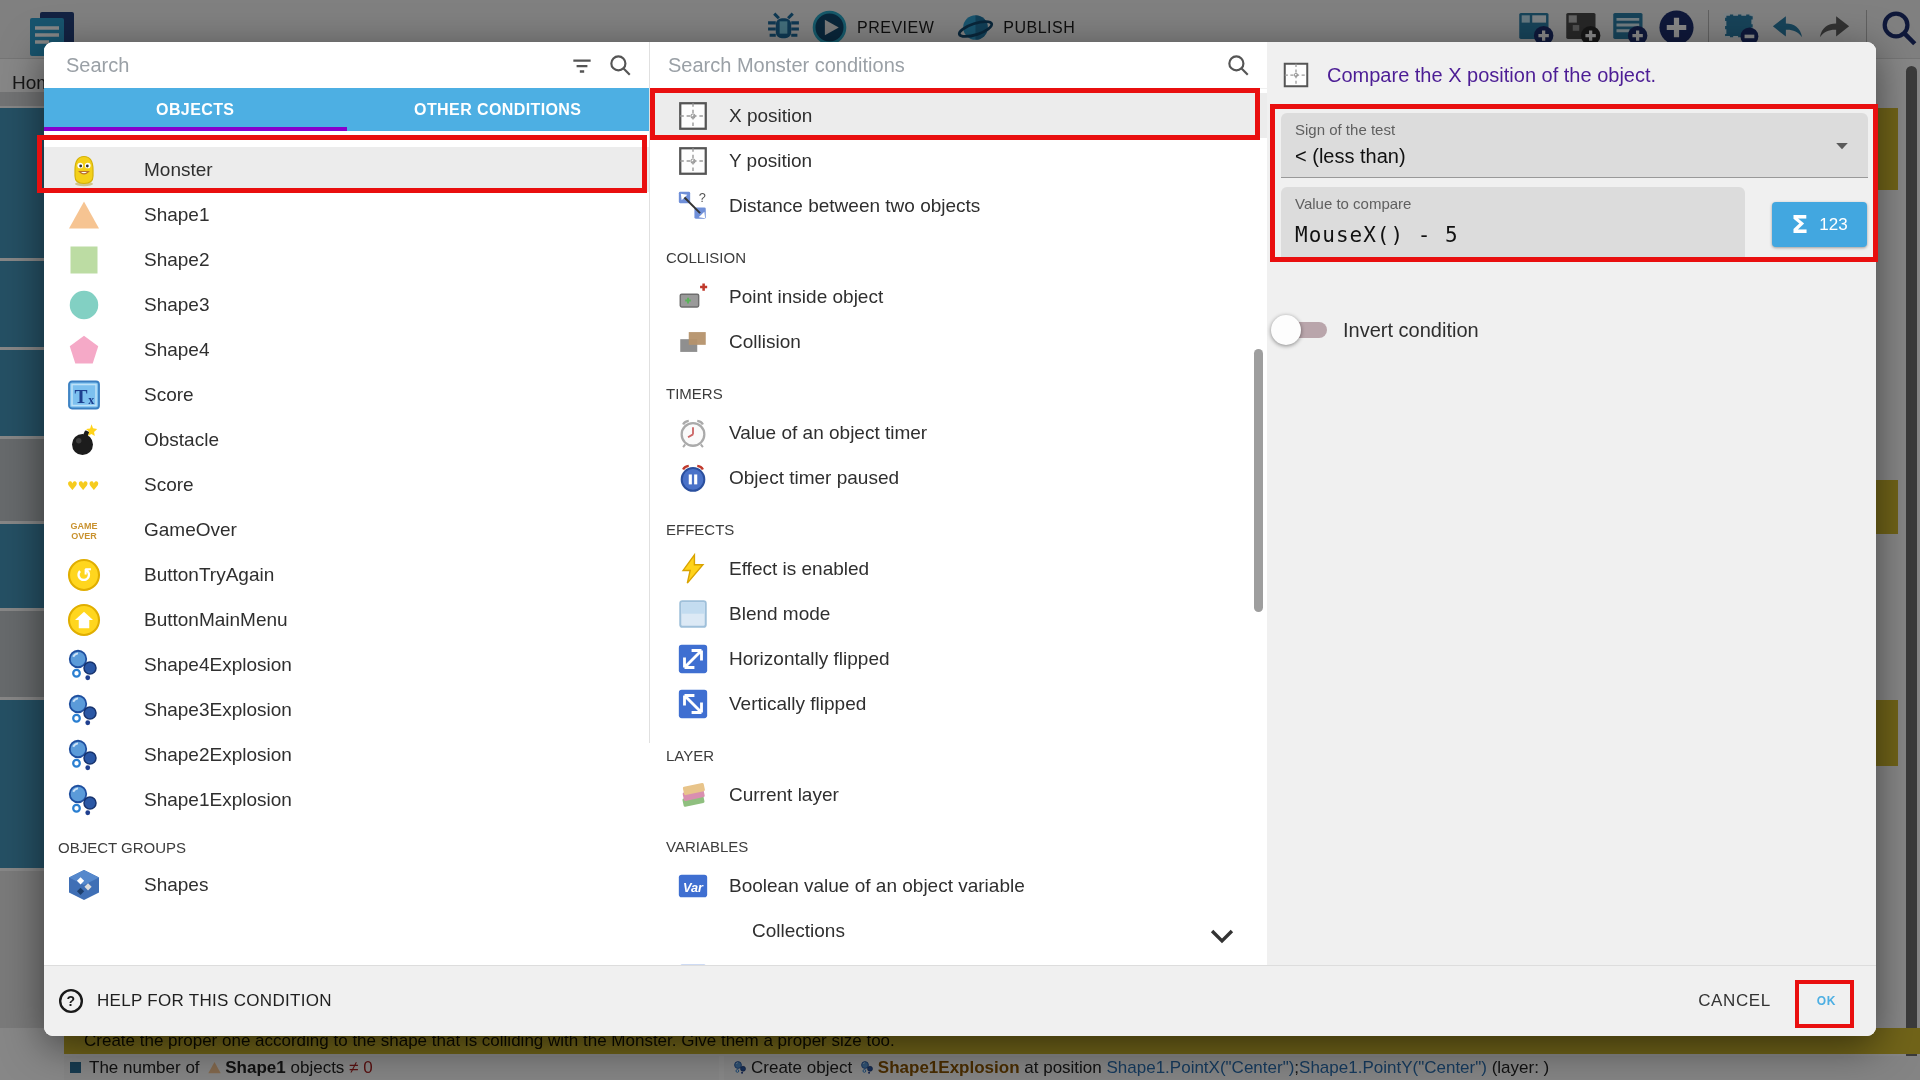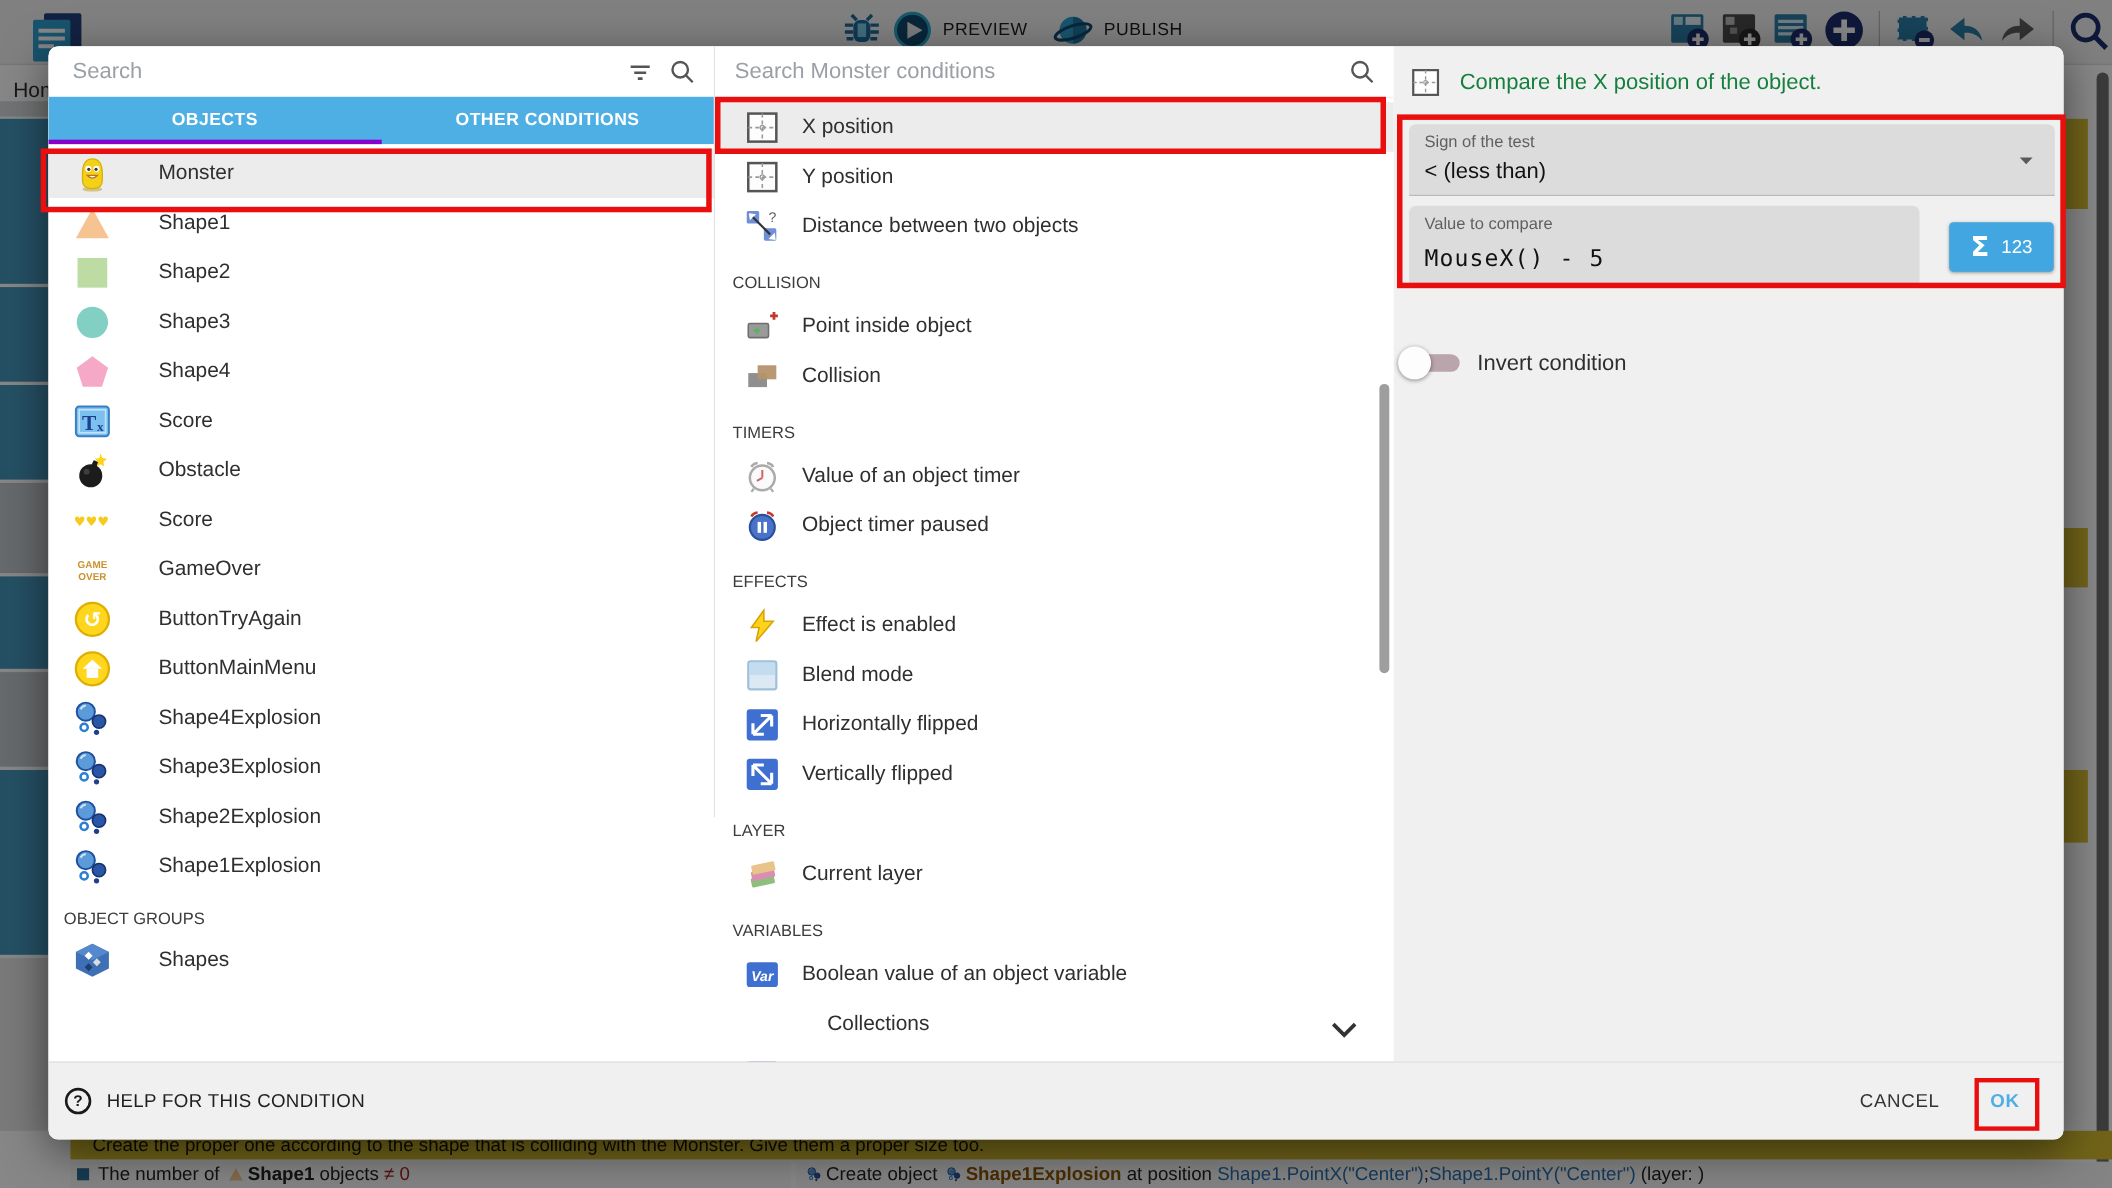--- a/index.html
+++ b/index.html
@@ -41,37 +41,37 @@
   .searchrow input{flex:1;border:0;outline:0;font-size:20px;color:#333;padding-left:22px;background:transparent;
     font-family:"Liberation Sans","DejaVu Sans",sans-serif;}
   .searchrow input::placeholder{color:#9aa0a6;opacity:1;}
   .sr-icons{display:flex;gap:12px;padding-right:16px;align-items:center;}
   .icn{display:inline-flex;flex:none;}
   .icn svg{width:100%;height:100%;display:block;}
   .i26{width:26px;height:26px;}
   .tabs{position:relative;height:43px;background:#4dafe3;display:flex;}
   .tab{flex:1;display:flex;align-items:center;justify-content:center;color:#fff;font-weight:bold;font-size:16px;letter-spacing:.4px;cursor:pointer;}
   .tab-underline{position:absolute;left:0;bottom:0;width:50%;height:4px;background:#8800cc;}
-  #object-list{padding-top:4px;}
+  #object-list{padding-top:16px;}
   .obj-row{height:45px;display:flex;align-items:center;padding-left:22px;gap:42px;font-size:19px;color:#2f2f2f;cursor:pointer;}
   .obj-row .icn{width:36px;height:36px;}
   .obj-row.sel{background:#ececec;}
   .grp-header{height:34px;display:flex;align-items:flex-end;padding:0 0 6px 14px;font-size:15px;color:#3c3c3c;}
   #condition-list{padding-top:4px;}
   .cond-row{height:45px;display:flex;align-items:center;padding-left:26px;gap:19px;font-size:19px;color:#2f2f2f;position:relative;cursor:pointer;}
   .cond-row .icn{width:34px;height:34px;}
   .cond-row.sel{background:#ececec;}
   .cond-row.noicon{padding-left:102px;}
   .cond-section{height:38px;display:flex;align-items:flex-end;padding:0 0 8px 16px;font-size:15px;color:#3c3c3c;}
   .chev{position:absolute;right:28px;top:11px;width:23px;height:23px;}
   .scrollthumb{position:absolute;right:4px;top:307px;width:9px;height:263px;background:#9e9e9e;border-radius:5px;cursor:pointer;}
   
   .dp-header{display:flex;align-items:center;gap:16px;padding:18px 0 0 14px;}
   .dp-header .icn{width:30px;height:30px;}
-  .dp-title{font-size:20px;color:#15803d;}
+  .dp-title{font-size:20px;color:#4c1d95;}
   .field{position:absolute;background:#dcdcdc;border-bottom:1px solid #999;border-radius:6px 6px 0 0;cursor:pointer;}
   .f-sign{left:14px;top:71px;width:587px;height:64px;}
   .f-value{left:14px;top:145px;width:464px;height:70px;}
   .f-label{position:absolute;left:14px;top:8px;font-size:15px;color:#5f5f5f;}
   .f-val{position:absolute;left:14px;top:32px;font-size:20px;color:#111;}
   .f-val.mono{font-family:"DejaVu Sans Mono","Liberation Mono",monospace;font-size:21px;top:36px;letter-spacing:1px;}
   .dd-arrow{position:absolute;right:16px;top:23px;width:20px;height:20px;}
   .sigma-btn{position:absolute;left:505px;top:160px;width:95px;height:45px;background:#42a7e0;border-radius:4px;
     display:flex;align-items:center;justify-content:center;gap:11px;color:#fff;box-shadow:0 1px 3px rgba(0,0,0,.35);cursor:pointer;}
   .sigma-sym{font-size:25px;font-weight:bold;font-family:"DejaVu Sans",sans-serif;}
@@ -81,21 +81,21 @@
   .sw-track{position:absolute;left:14px;top:10px;width:46px;height:16px;border-radius:8px;background:#b9a5ab;}
   .sw-knob{position:absolute;left:4px;top:3px;width:30px;height:30px;border-radius:50%;background:#fdfdfd;box-shadow:0 1px 4px rgba(0,0,0,.45);}
   .invert-label{font-size:20px;color:#2e2e2e;margin-left:14px;}
   
   .dlg-footer{position:absolute;left:0;top:923px;width:1832px;height:71px;background:#f0f0f0;border-top:1px solid #ddd;
     display:flex;align-items:center;box-sizing:border-box;}
   .help-btn{display:flex;align-items:center;gap:13px;margin-left:14px;font-size:17px;color:#1f1f1f;letter-spacing:.3px;cursor:pointer;}
   .help-btn .icn{width:26px;height:26px;}
   .foot-spacer{flex:1;}
   .cancel-btn{font-size:17px;color:#333;letter-spacing:.6px;margin-right:46px;cursor:pointer;}
-  .ok-btn{font-size:17px;color:#4dafe3;font-weight:bold;letter-spacing:.6px;margin-right:40px;cursor:pointer;}
+  .ok-btn{font-size:12px;color:#4dafe3;font-weight:bold;letter-spacing:.6px;margin-right:40px;cursor:pointer;}
   
   .rf{position:absolute;border:5px solid #e90f0f;z-index:20;pointer-events:none;box-sizing:border-box;}
   #rf-monster{left:37px;top:135px;width:610px;height:58px;}
   #rf-xpos{left:650px;top:88px;width:610px;height:52px;}
   #rf-fields{left:1270px;top:104px;width:608px;height:158px;}
   #rf-ok{left:1795px;top:980px;width:59px;height:48px;border-width:4px;}
 </style>
 </head>
 <body>
 

